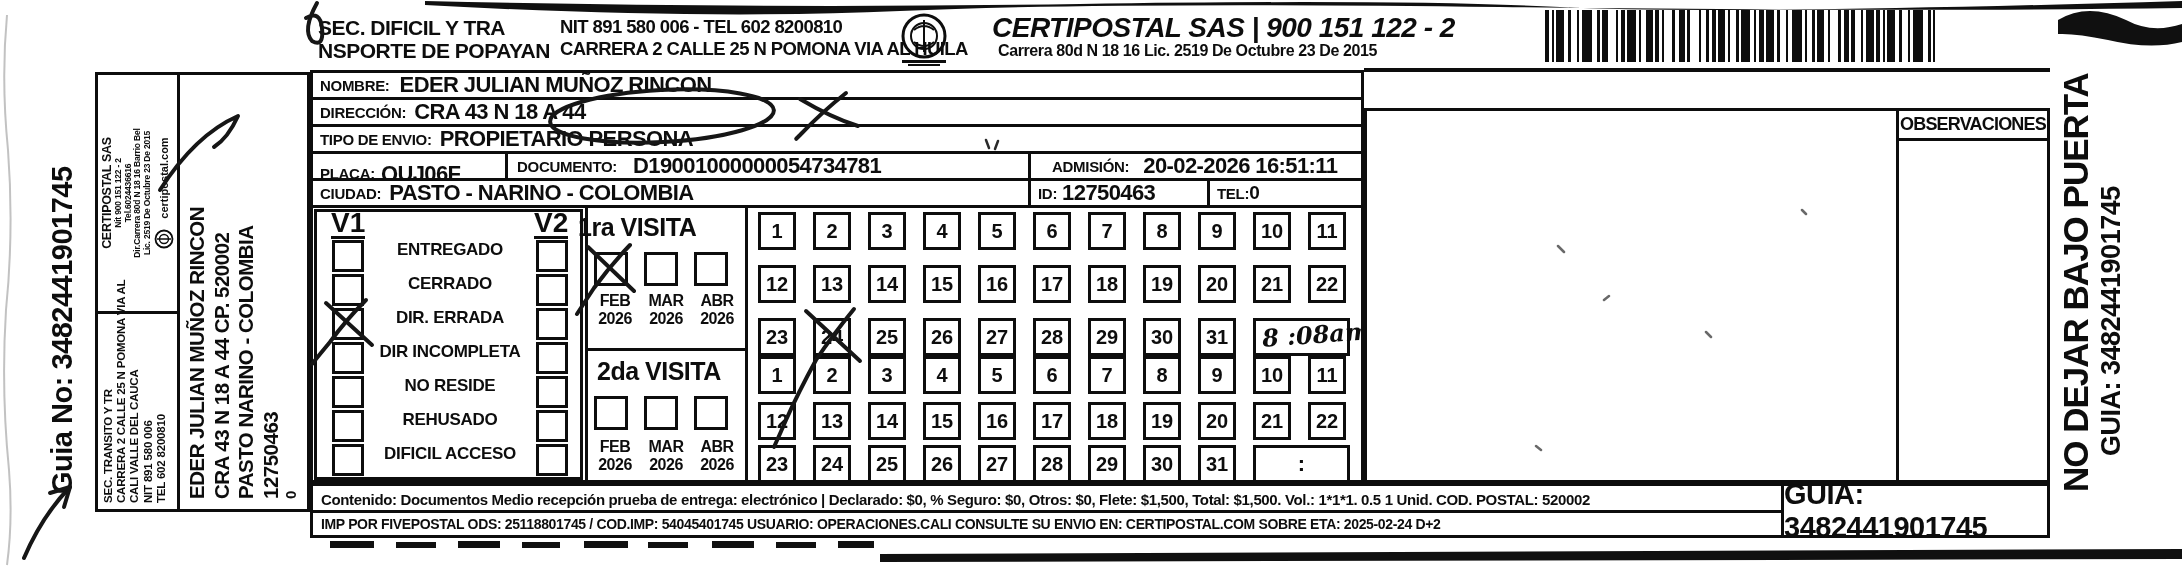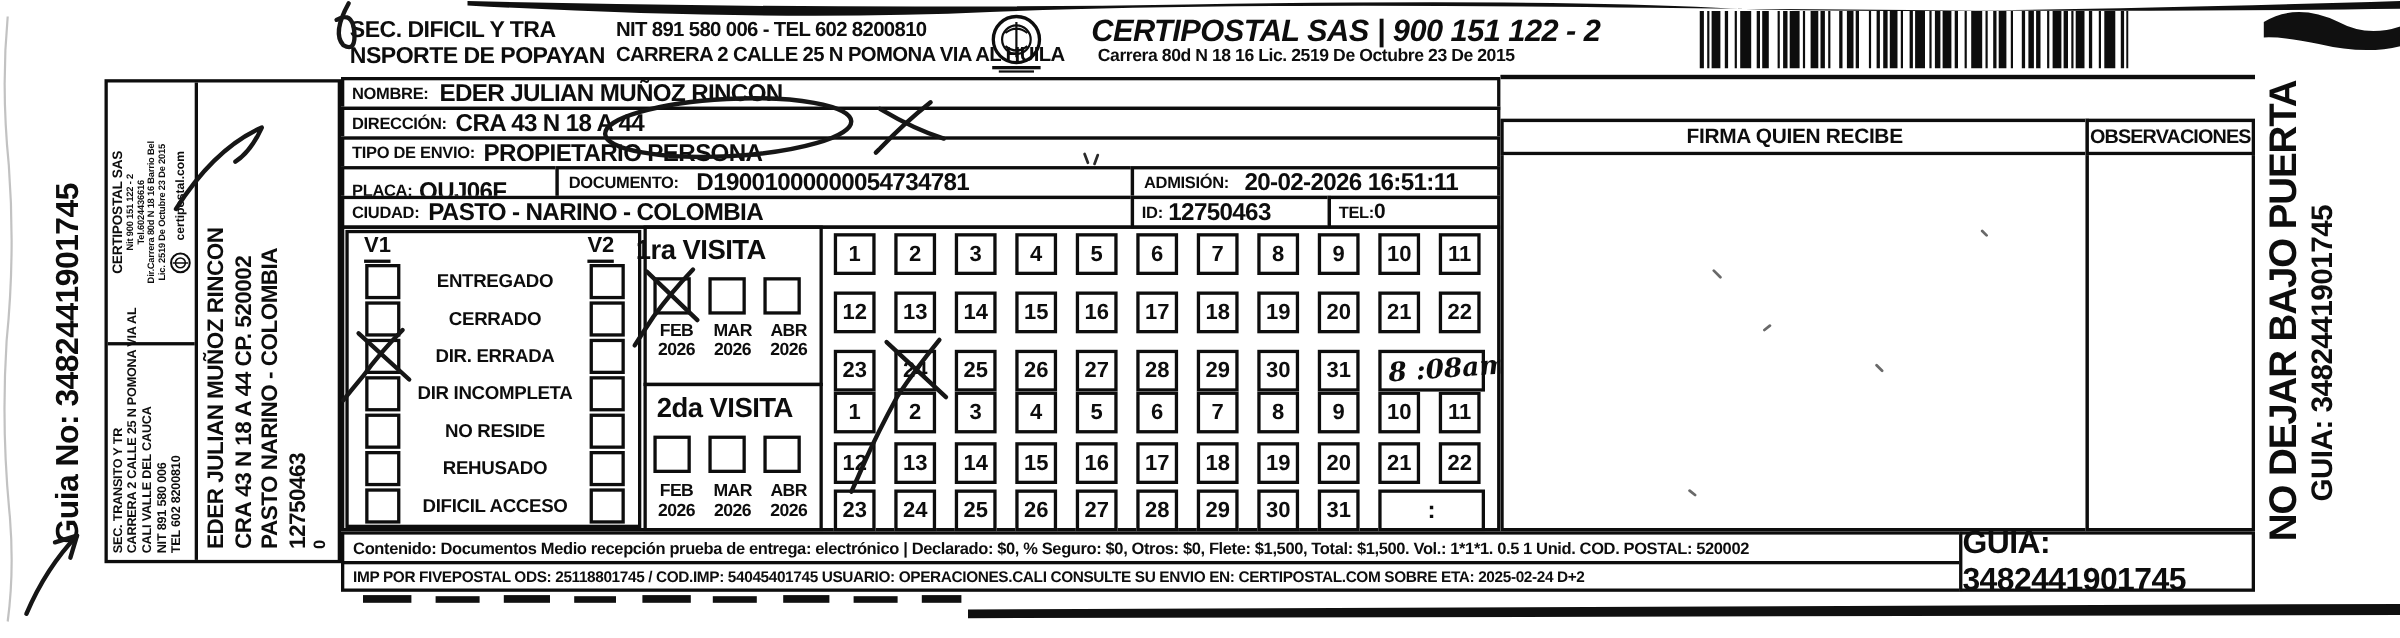--- a/index.html
+++ b/index.html
@@ -14,25 +14,25 @@
   .row-flex{display:flex;align-items:center;}
   
   .chk{width:32px;height:32px;border:3px solid var(--ink);box-sizing:border-box;background:#fff;}
   .chk-sm{width:34px;height:34px;border:3px solid var(--ink);box-sizing:border-box;background:#fff;}
   .daybox{width:38px;height:38px;border:3px solid var(--ink);box-sizing:border-box;
           display:flex;align-items:center;justify-content:center;font-weight:700;font-size:20px;background:#fff;}
   .cal-row{position:absolute;display:flex;gap:17px;}
   .timebox{position:absolute;border:3px solid var(--ink);box-sizing:border-box;display:flex;
            align-items:center;justify-content:center;font-weight:700;font-size:22px;background:#fff;}
   
-  .vrow{position:absolute;left:314px;width:269px;height:32px;display:flex;align-items:center;}
+  .vrow{position:absolute;left:314px;width:269px;height:32px;display:flex;}
   .vrow .chk:first-child{margin-left:18px;}
   .vrow .chk:last-child{margin-right:15px;}
   .vlabel{flex:1;text-align:center;font-weight:700;font-size:17px;letter-spacing:-0.3px;}
-  .vhead{position:absolute;font-weight:700;font-size:20px;border-bottom:3px solid var(--ink);line-height:26px;}
+  .vhead{position:absolute;font-weight:700;font-size:28px;border-bottom:3px solid var(--ink);line-height:26px;}
   .vtitle{position:absolute;font-weight:700;font-size:25px;letter-spacing:-0.5px;}
   .mrow{position:absolute;left:586px;width:160px;display:flex;justify-content:space-between;padding:0 4px;box-sizing:border-box;}
   .mrow span{width:50px;text-align:center;font-weight:700;font-size:16px;letter-spacing:-0.5px;}
   
   .rot-wrap{position:absolute;}
   .rot-inner{position:absolute;left:0;transform-origin:0 0;transform:rotate(-90deg);}
   .guia-vert{font-weight:700;font-size:29px;letter-spacing:-0.5px;white-space:nowrap;}
   .note-l1{font-weight:700;font-size:35px;letter-spacing:-1px;white-space:nowrap;}
   .note-l2{font-weight:700;font-size:27px;letter-spacing:-0.5px;padding-left:36px;white-space:nowrap;}
   
@@ -146,21 +146,21 @@
   </div>
 
   <div class="cell row-flex" style="left:310px;top:151px;width:198px;height:45px;">
     <span class="lbl" style="margin-left:7px;">PLACA:</span>
     <span class="val" style="margin-left:6px;">QUJ06F</span>
   </div>
   <div class="cell row-flex" style="left:505px;top:151px;width:526px;height:30px;">
     <span class="lbl" style="margin-left:9px;">DOCUMENTO:</span>
     <span class="val" style="margin-left:16px;">D19001000000054734781</span>
   </div>
-  <div class="cell row-flex" style="left:1028px;top:151px;width:336px;height:30px;">
+  <div class="cell row-flex" style="left:1028px;top:151px;width:336px;height:30px;padding-left:12px;">
     <span class="lbl" style="margin-left:9px;">ADMISIÓN:</span>
     <span class="val" style="margin-left:14px;">20-02-2026 16:51:11</span>
   </div>
 
   <div class="cell row-flex" style="left:310px;top:178px;width:721px;height:30px;">
     <span class="lbl" style="margin-left:7px;">CIUDAD:</span>
     <span class="val" style="margin-left:8px;">PASTO - NARINO - COLOMBIA</span>
   </div>
   <div class="cell row-flex" style="left:1028px;top:178px;width:182px;height:30px;">
     <span class="lbl" style="margin-left:7px;">ID:</span>
@@ -319,21 +319,20 @@
       <span class="daybox">26</span>
       <span class="daybox">27</span>
       <span class="daybox">28</span>
       <span class="daybox">29</span>
       <span class="daybox">30</span>
       <span class="daybox">31</span>
     </div>
   <div class="timebox" style="left:1253px;top:445px;width:97px;height:38px;">:</div>
 
   <div class="cell" style="left:1364px;top:108px;width:535px;height:375px;"></div>
-  <div class="cell sig-head" style="left:1364px;top:108px;width:535px;height:33px;">FIRMA QUIEN RECIBE</div>
   <div class="cell" style="left:1896px;top:108px;width:154px;height:375px;"></div>
   <div class="cell obs-head" style="left:1896px;top:108px;width:154px;height:33px;">OBSERVACIONES</div>
 
   <div class="cell foot1" style="left:310px;top:483px;width:1474px;height:30px;">Contenido: Documentos Medio recepción prueba de entrega: electrónico | Declarado: $0, % Seguro: $0, Otros: $0, Flete: $1,500, Total: $1,500. Vol.: 1*1*1. 0.5  1 Unid. COD. POSTAL: 520002</div>
   <div class="cell foot2" style="left:310px;top:510px;width:1474px;height:28px;">IMP POR FIVEPOSTAL ODS: 25118801745 / COD.IMP: 54045401745 USUARIO: OPERACIONES.CALI CONSULTE SU ENVIO EN: CERTIPOSTAL.COM SOBRE ETA: 2025-02-24 D+2</div>
   <div class="cell guia-box" style="left:1781px;top:483px;width:269px;height:55px;">GUIA: 3482441901745</div>
 
   <div class="rot-wrap" style="left:2056px;top:68px;width:112px;height:424px;">
     <div class="rot-inner" style="top:424px;width:424px;height:112px;">
       <div class="note-l1">NO DEJAR BAJO PUERTA</div>

